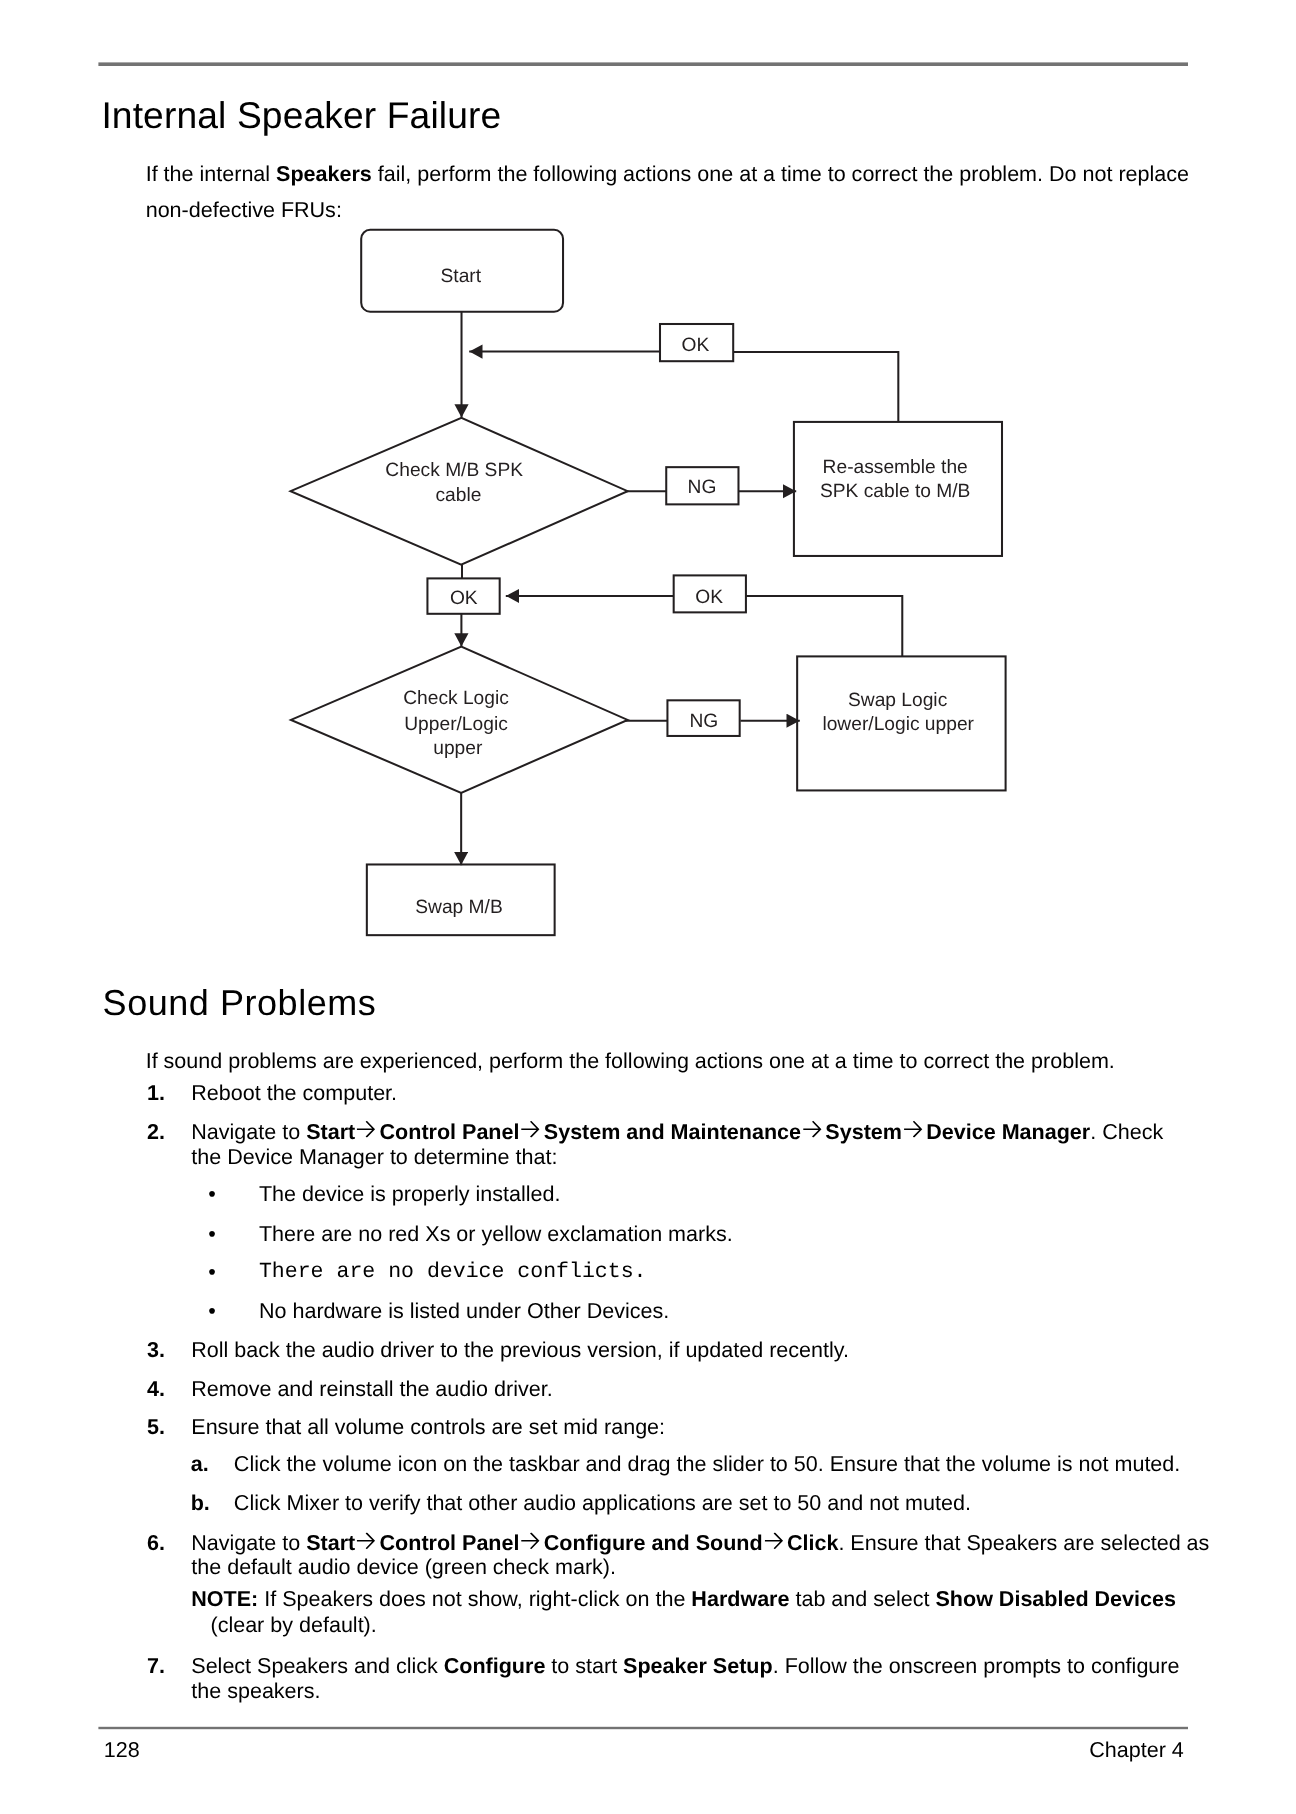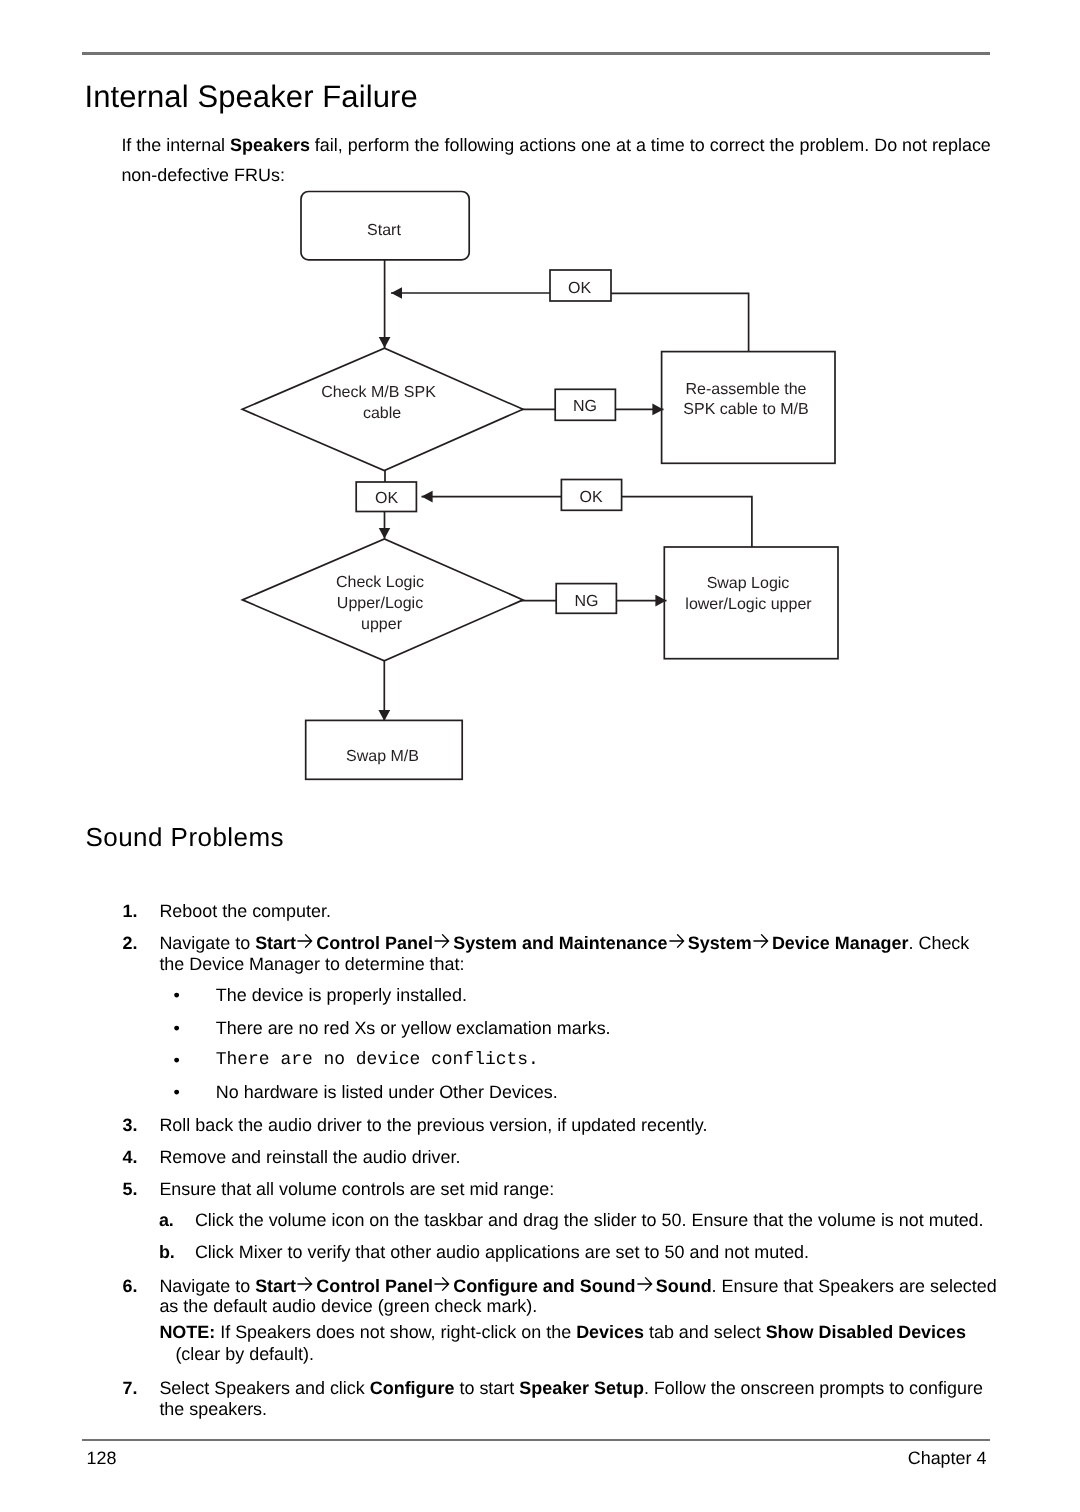--- a/index.html
+++ b/index.html
@@ -3,21 +3,21 @@
 <meta charset="utf-8">
 <title>Internal Speaker Failure</title>
 <style>
   html,body{margin:0;padding:0;background:#fff;}
   body{width:1080px;height:1512px;font-family:"Liberation Sans",sans-serif;color:#000;-webkit-font-smoothing:antialiased;text-rendering:geometricPrecision;}
   .page{position:relative;width:1080px;height:1512px;overflow:hidden;background:#fff;}
   .rule{position:absolute;left:82px;width:908px;height:2.3px;background:#737373;}
   .rule-top{top:52.3px;}
   .rule-bottom{top:1438.8px;}
   .page-title{position:absolute;left:84.5px;top:81.0px;margin:0;font-size:31px;font-weight:400;letter-spacing:0.1px;white-space:nowrap;line-height:31px;}
-  .sect-title{position:absolute;left:87px;margin:0;font-size:26px;font-weight:400;letter-spacing:0.45px;white-space:nowrap;line-height:26px;}
+  .sect-title{position:absolute;left:87px;margin:0;font-size:30px;font-weight:400;letter-spacing:0.45px;white-space:nowrap;line-height:26px;}
   .intro{position:absolute;font-size:17.95px;line-height:30px;}
   .footer-page{position:absolute;left:86.5px;top:1448px;font-size:17.95px;}
   .footer-chapter{position:absolute;right:93.5px;top:1448px;font-size:17.95px;font-weight:400;}
   .fcsvg{position:absolute;left:0;top:0;}
   b{font-weight:700;}
   svg.ar{display:inline-block;vertical-align:1px;margin-left:1.3px;margin-right:-8.0px;}
   .lst{position:absolute;font-size:17.95px;line-height:20.9px;}
   .item{position:absolute;font-size:17.95px;line-height:20.9px;}
   .mark{position:absolute;font-weight:700;font-size:17.95px;}
   .bullet{position:absolute;font-size:17.95px;line-height:20.9px;white-space:nowrap;}
@@ -93,20 +93,21 @@
       <text x="380" y="608">Upper/Logic</text>
       <text x="381.5" y="628.5">upper</text>
       <text x="748" y="588.4">Swap Logic</text>
       <text x="748.5" y="608.6">lower/Logic upper</text>
       <text x="382.5" y="760.9">Swap M/B</text>
     </g>
   </svg>
 
   <h2 class="sect-title" style="top:824.0px;left:85.5px;">Sound Problems</h2>
 
+  <div class="intro" style="left:121.4px;top:869.2px;width:868px;">If sound problems are experienced, perform the following actions one at a time to correct the problem.</div>
 
   <div class="lst">
     <div class="mark" style="left:122.6px;top:901.4px;">1.</div>
     <div class="item" style="left:159.4px;top:901.4px;width:830px;"><span>Reboot the computer.</span></div>
 
     <div class="mark" style="left:122.6px;top:932.9px;">2.</div>
     <div class="item" style="left:159.4px;top:932.9px;width:818px;"><span>Navigate to </span><b>Start</b><svg class="ar" width="22" height="14" viewBox="0 0 22 14">
           <path d="M0.4 7 L14 7 M8.2 0.4 L14.6 7 L8.2 13.6" stroke="#000" stroke-width="1.35" fill="none"></path>
         </svg><b> Control Panel</b><svg class="ar" width="22" height="14" viewBox="0 0 22 14">
           <path d="M0.4 7 L14 7 M8.2 0.4 L14.6 7 L8.2 13.6" stroke="#000" stroke-width="1.35" fill="none"></path>
@@ -139,23 +140,23 @@
     <div class="mark" style="left:158.9px;top:1242.0px;">b.</div>
     <div class="item" style="left:194.9px;top:1242.0px;width:800px;">Click Mixer to verify that other audio applications are set to 50 and not muted.</div>
 
     <div class="mark" style="left:122.6px;top:1275.5px;">6.</div>
     <div class="item" style="left:159.4px;top:1275.5px;width:858px;"><span>Navigate to </span><b>Start</b><svg class="ar" width="22" height="14" viewBox="0 0 22 14">
           <path d="M0.4 7 L14 7 M8.2 0.4 L14.6 7 L8.2 13.6" stroke="#000" stroke-width="1.35" fill="none"></path>
         </svg><b> Control Panel</b><svg class="ar" width="22" height="14" viewBox="0 0 22 14">
           <path d="M0.4 7 L14 7 M8.2 0.4 L14.6 7 L8.2 13.6" stroke="#000" stroke-width="1.35" fill="none"></path>
         </svg><b> Configure and Sound</b><svg class="ar" width="22" height="14" viewBox="0 0 22 14">
           <path d="M0.4 7 L14 7 M8.2 0.4 L14.6 7 L8.2 13.6" stroke="#000" stroke-width="1.35" fill="none"></path>
-        </svg><b> Sound</b><span>. Ensure that Speakers are selected as the default audio device (green check mark).</span></div>
+        </svg><b> Click</b><span>. Ensure that Speakers are selected as the default audio device (green check mark).</span></div>
 
-    <div class="item" style="left:159.4px;top:1322.2px;width:832px;"><b>NOTE:</b><span> If Speakers does not show, right-click on the </span><b>Devices</b><span> tab and select </span><b>Show Disabled Devices</b></div>
+    <div class="item" style="left:159.4px;top:1322.2px;width:832px;"><b>NOTE:</b><span> If Speakers does not show, right-click on the </span><b>Hardware</b><span> tab and select </span><b>Show Disabled Devices</b></div>
     <div class="item" style="left:175.4px;top:1344.3px;width:820px;">(clear by default).</div>
 
     <div class="mark" style="left:122.6px;top:1378.0px;">7.</div>
     <div class="item" style="left:159.4px;top:1378.0px;width:832px;"><span>Select Speakers and click </span><b>Configure</b><span> to start </span><b>Speaker Setup</b><span>. Follow the onscreen prompts to configure the speakers.</span></div>
   </div>
 
   <div class="footer-page">128</div>
   <div class="footer-chapter">Chapter 4</div>
 </div>
 

